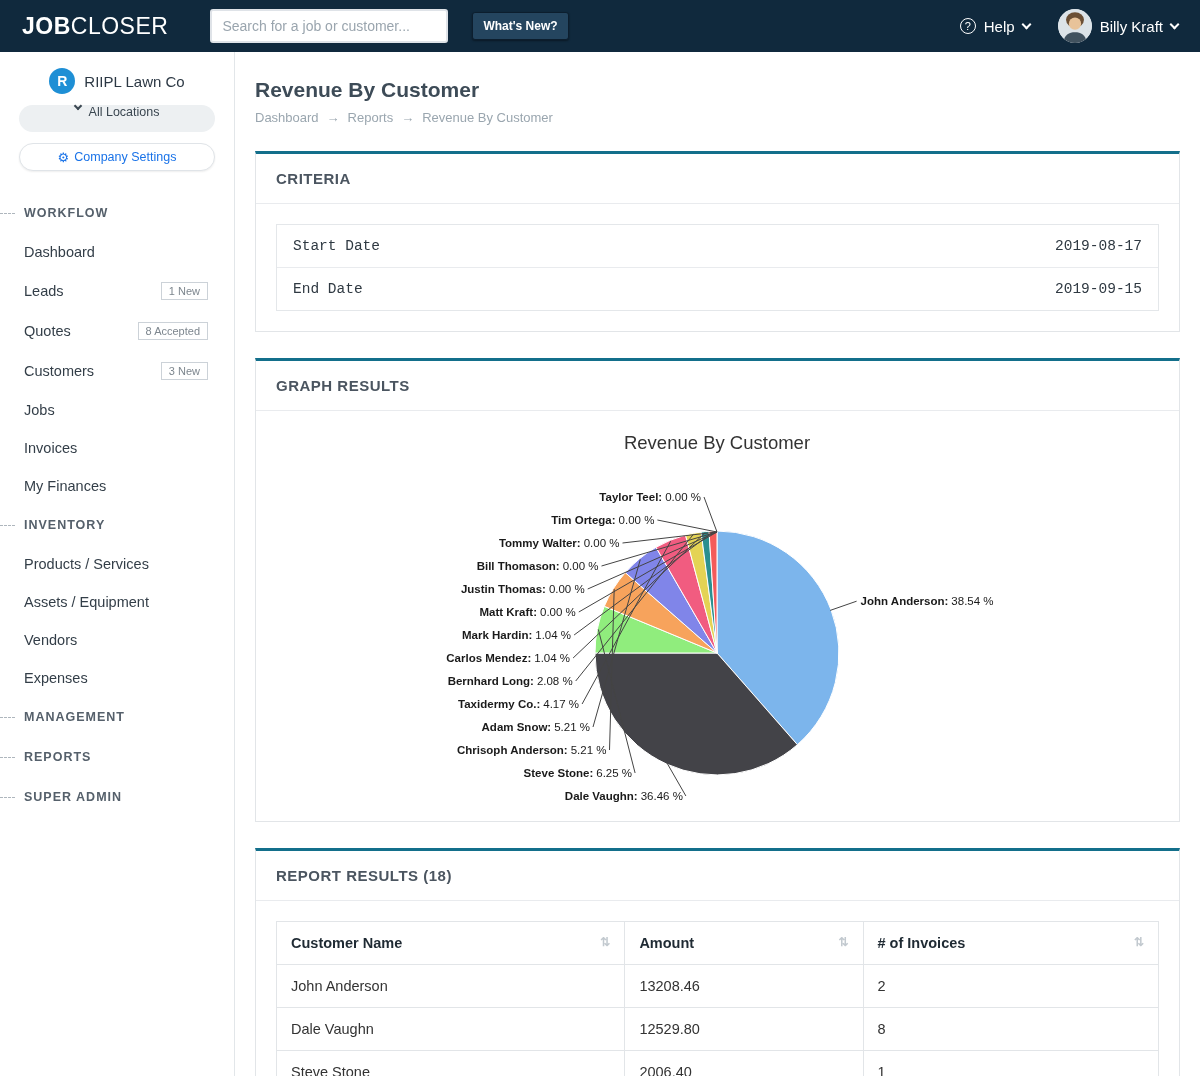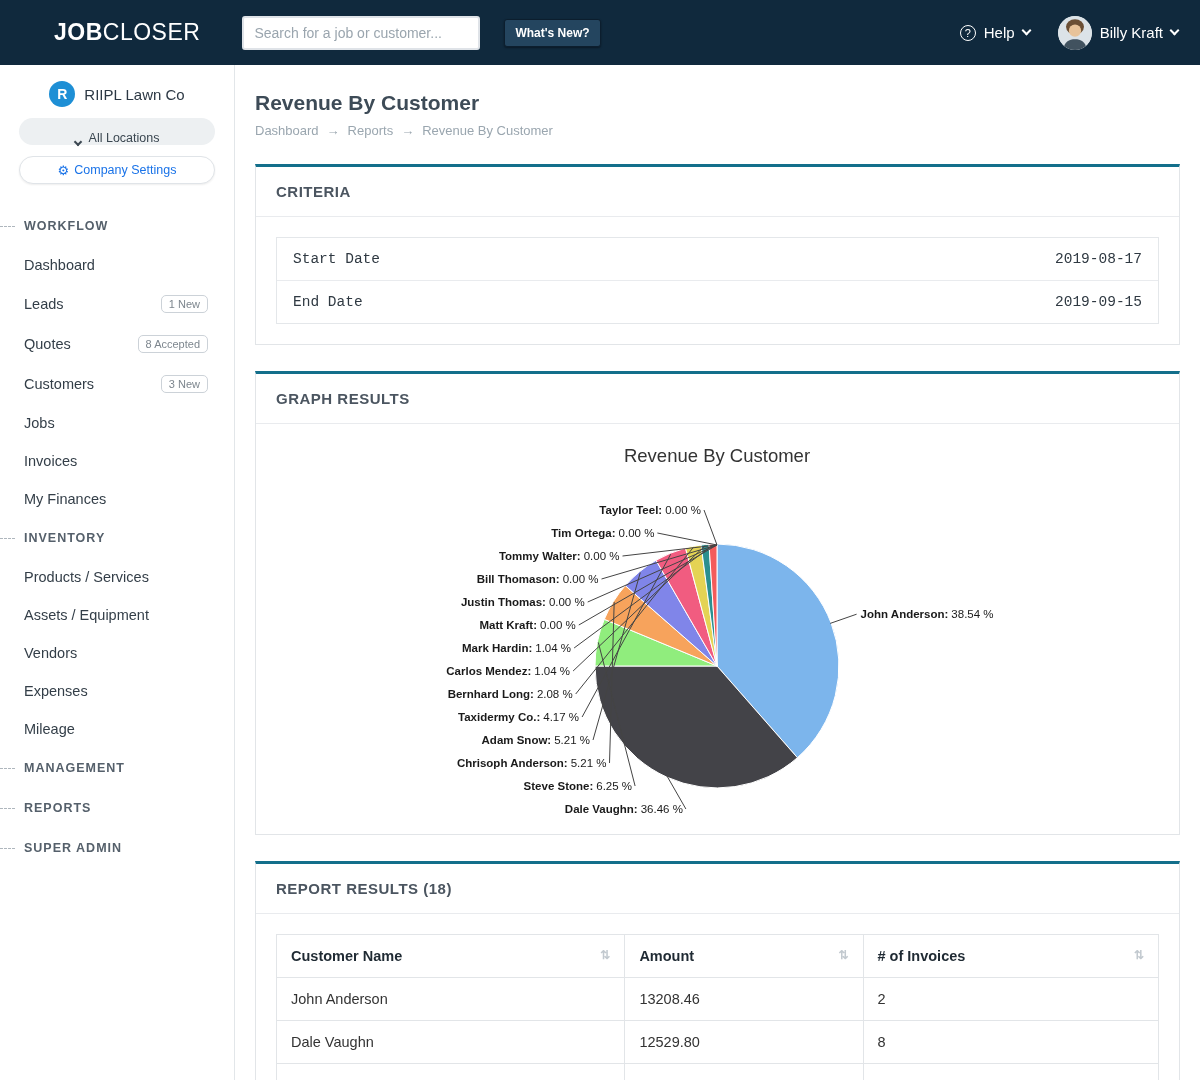--- a/index.html
+++ b/index.html
@@ -1,48 +1,48 @@
 <!DOCTYPE html>
 <html><head>
 <meta charset="utf-8">
 <style>
   * { box-sizing: border-box; margin: 0; padding: 0; }
   html, body { width: 1200px; height: 1080px; overflow: hidden; }
   body { font-family: "Liberation Sans", sans-serif; background: #fff; color: #333; }
 
   
-  .navbar { height: 65px; background: #10293d; display: flex; align-items: center; padding: 0 22px 0 54px; }
+  .navbar { height: 52px; background: #10293d; display: flex; align-items: center; padding: 0 22px 0 22px; }
   .logo { font-size: 23px; color: #fff; letter-spacing: .5px; cursor: pointer; white-space: nowrap; }
   .logo-bold { font-weight: 800; }
   .logo-light { font-weight: 300; }
   .search { margin-left: 42px; width: 238px; height: 34px; border: 2px solid #dfe3e8; border-radius: 3px; padding: 0 10px; font-size: 14px; color: #333; background: #fff; font-family: inherit; }
   .search::placeholder { color: #9aa5ae; }
   .whats-new { margin-left: 24px; background: #24455f; color: #fff; font-weight: bold; font-size: 12px; border: 1px solid #0c1e2e; border-radius: 3px; padding: 6px 10px; box-shadow: 0 1px 2px rgba(0,0,0,.4); cursor: pointer; font-family: inherit; }
   .nav-right { margin-left: auto; display: flex; align-items: center; gap: 28px; }
   .help, .user { display: flex; align-items: center; gap: 8px; color: #fff; font-size: 15px; cursor: pointer; }
   .help-icon { width: 16px; height: 16px; border: 1px solid #fff; border-radius: 50%; font-size: 11px; display: flex; align-items: center; justify-content: center; }
   .chev { width: 7px; height: 7px; border-right: 2px solid #fff; border-bottom: 2px solid #fff; transform: rotate(45deg); margin-top: -4px; display: inline-block; }
   .chev.dark { border-color: #3c4852; width: 6px; height: 6px; margin-top: -2px; }
   .avatar { width: 34px; height: 34px; border-radius: 50%; overflow: hidden; display: block; background: #dce3e8; }
 
   
   .layout { display: flex; height: 1024px; }
   .sidebar { width: 235px; border-right: 1px solid #e2e6e9; background: #fff; flex-shrink: 0; }
   .company { padding: 16px 19px 0; display: flex; flex-direction: column; align-items: stretch; gap: 11px; }
   .company-row { display: flex; align-items: center; gap: 9px; cursor: pointer; align-self: center; }
   .company-avatar { width: 26px; height: 26px; border-radius: 50%; background: #1e8fd5; color: #fff; font-weight: bold; font-size: 14px; display: flex; align-items: center; justify-content: center; }
   .company-name { font-size: 15px; color: #2c3844; }
-  .locations { height: 27px; background: #edf0f2; border: none; border-radius: 14px; font-size: 12.5px; color: #3a4650; display: flex; align-items: flex-end; justify-content: center; gap: 8px; cursor: pointer; font-family: inherit; }
+  .locations { height: 27px; background: #edf0f2; border: none; border-radius: 14px; font-size: 12.5px; color: #3a4650; display: flex; align-items: flex-start; justify-content: center; gap: 8px; cursor: pointer; font-family: inherit; }
   .settings { height: 28px; background: #fff; border: 1px solid #e0e4e8; border-radius: 15px; font-size: 12.5px; color: #1a73e8; display: flex; align-items: center; justify-content: center; gap: 5px; cursor: pointer; box-shadow: 0 1px 2px rgba(0,0,0,.07); font-family: inherit; }
   .gear { font-size: 13px; }
   #sidebar-nav { margin-top: 22px; }
   .nav-section-header { display: flex; align-items: center; font-size: 12.5px; font-weight: bold; letter-spacing: 1px; color: #55606b; padding: 13px 0; cursor: pointer; }
   .nav-section-header .dash { width: 15px; border-top: 1px dashed #aeb6bd; margin-right: 9px; }
   .nav-item { display: flex; align-items: center; justify-content: space-between; padding: 11px 26px 11px 24px; font-size: 14.5px; color: #333e48; cursor: pointer; }
-  .badge { font-size: 11px; color: #7d868e; border: 1px solid #ccd2d8; border-radius: 5px; padding: 2px 7px; background: #fff; white-space: nowrap; }
+  .badge { font-size: 11px; color: #7d868e; border: 1px solid #ccd2d8; border-radius: 0; padding: 2px 7px; background: #fff; white-space: nowrap; }
 
   
   .main { flex: 1; padding: 18px 20px 10px; position: relative; overflow: hidden; }
   .page-head h1 { font-size: 21px; font-weight: bold; color: #3d4b57; margin: 8px 0 8px; }
   .breadcrumb { font-size: 13px; color: #9aa6af; display: flex; gap: 8px; align-items: center; }
   .breadcrumb .crumb { cursor: pointer; }
   .export { position: absolute; top: 22px; right: 20px; background: #fff; border: 2px solid #14304a; border-radius: 23px; padding: 11px 25px; font-size: 15px; color: #1b2b3a; cursor: pointer; font-family: inherit; box-shadow: 0 1px 3px rgba(0,0,0,.12); }
   .card { margin-top: 26px; border: 1px solid #e2e5e8; border-top: 3px solid #136f8b; background: #fff; }
   .card-header { padding: 16px 20px; font-size: 15px; font-weight: 600; letter-spacing: .5px; color: #4b5560; border-bottom: 1px solid #e9ebee; }
   .card-body { padding: 20px; }
@@ -151,23 +151,20 @@
           <span>Products / Services</span>
         </div>
         <div class="nav-item">
           <span>Assets / Equipment</span>
         </div>
         <div class="nav-item">
           <span>Vendors</span>
         </div>
         <div class="nav-item">
           <span>Expenses</span>
-        </div>
-        <div class="nav-item">
-          <span>Mileage</span>
         </div>
         <div class="nav-section-header">
           <span class="dash"></span>
           <span>MANAGEMENT</span>
         </div>
         <div class="nav-section-header">
           <span class="dash"></span>
           <span>REPORTS</span>
         </div>
         <div class="nav-section-header">

